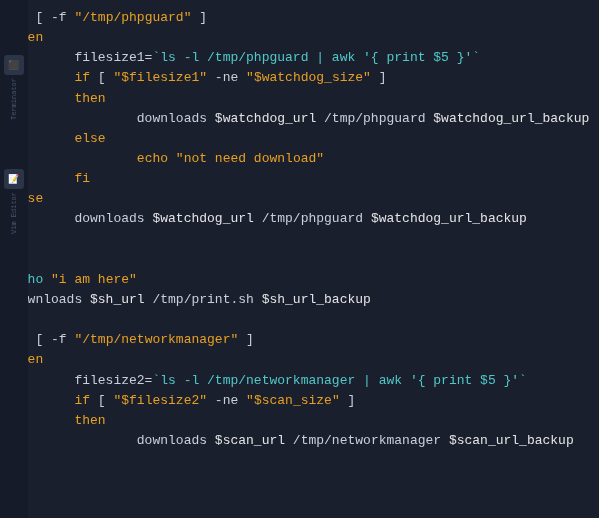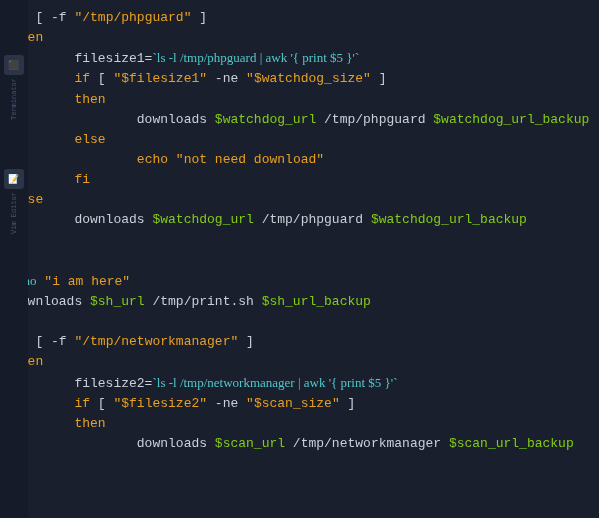--- a/index.html
+++ b/index.html
@@ -25,23 +25,23 @@
       overflow: hidden;
       position: relative;
     }
 
     .line {
       line-height: 1.55;
       white-space: pre;
     }
 
     .kw { color: #e8a020; } 
-    .var { color: #84cc16; }
+    .var { color: #e5e5e5; }
     .orange { color: #e8a020; }
-    .teal { color: #50c8c8; font-family: Liberation Serif, serif; }
+    .teal { color: #50c8c8; }
     .white { color: #c8d0d8; }
 
     .code-area {
       margin-left: 0px;
     }
   </style>
 </head>
 <body>
 
 <div class="terminal">

